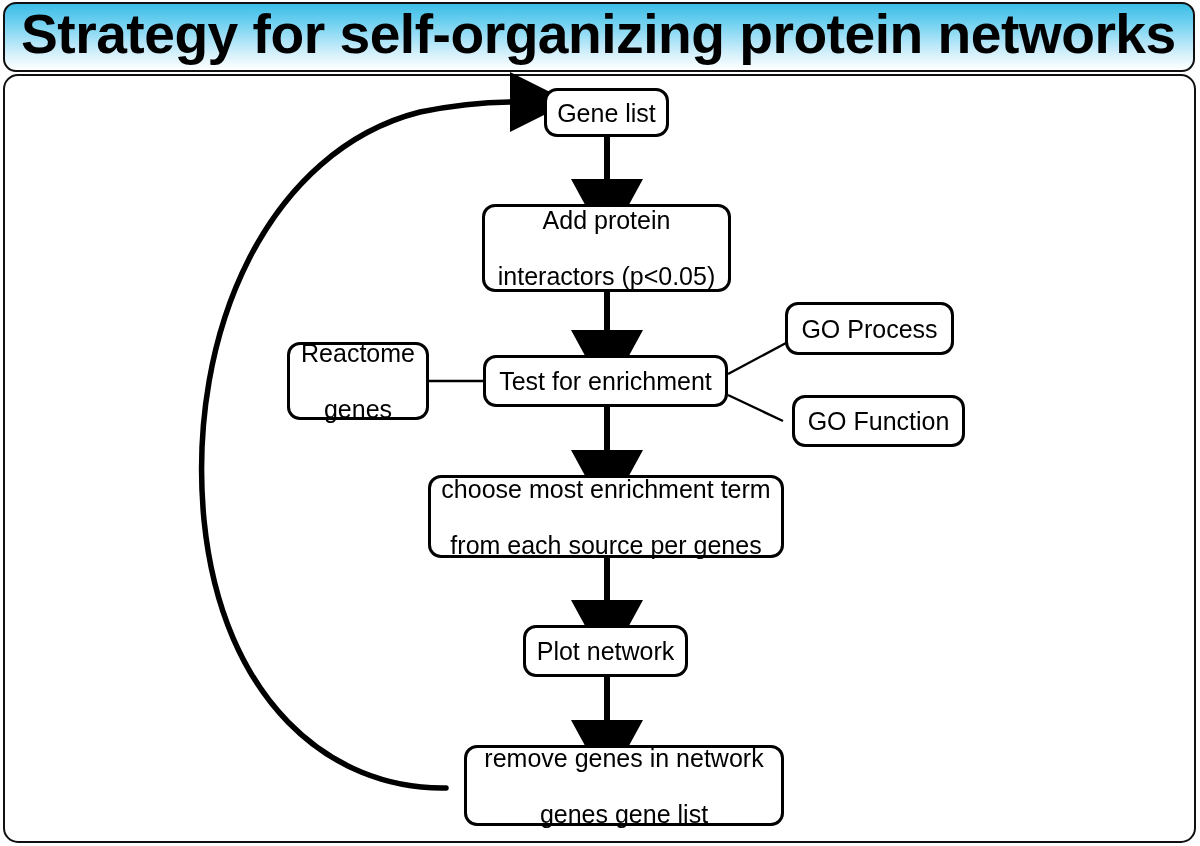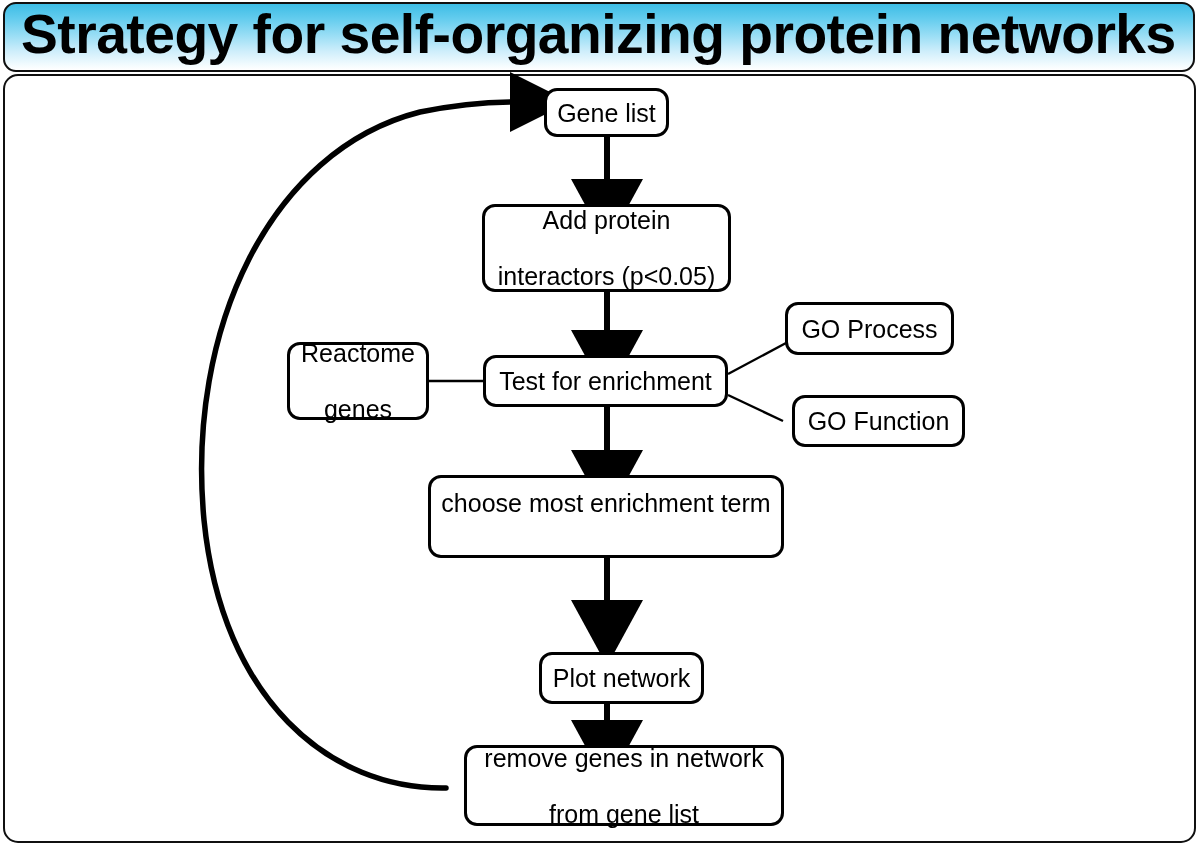--- a/index.html
+++ b/index.html
@@ -101,21 +101,21 @@
   }
   .node span { display: block; width: 100%; }
 
   #node-gene-list        { left: 544px; top: 88px;  width: 125px; height: 49px; }
   #node-add-protein      { left: 482px; top: 204px; width: 249px; height: 88px; justify-content: flex-end; }
   #node-test-enrichment  { left: 483px; top: 355px; width: 245px; height: 52px; }
   #node-reactome         { left: 287px; top: 342px; width: 142px; height: 78px; }
   #node-go-process       { left: 785px; top: 302px; width: 169px; height: 53px; }
   #node-go-function      { left: 782px; top: 395px; width: 173px; height: 52px; margin-left: 10px; }
   #node-choose-term      { left: 428px; top: 475px; width: 356px; height: 83px; }
-  #node-plot-network     { left: 523px; top: 652px; width: 165px; height: 52px; margin-left: 16px; }
+  #node-plot-network     { left: 523px; top: 625px; width: 165px; height: 52px; }
   #node-remove-genes     { left: 464px; top: 745px; width: 320px; height: 81px; }
 </style>
 </head>
 <body>
 
 <div id="slide">
 
   <div id="title-bar">
     <div id="title-text">
       <span id="title-inner">Strategy for self-organizing protein networks</span>
@@ -179,27 +179,28 @@
     <span>GO Process</span>
   </div>
 
   <div class="node" id="node-go-function">
     <span>GO Function</span>
   </div>
 
   <div class="node" id="node-choose-term">
     <span>
       <span>choose most enrichment term</span><br>
+      <span>from each source per genes</span>
     </span>
   </div>
 
   <div class="node" id="node-plot-network">
     <span>Plot network</span>
   </div>
 
   <div class="node" id="node-remove-genes">
     <span>
       <span>remove genes in network</span><br>
-      <span>from gene list</span>
+      <span>genes gene list</span>
     </span>
   </div>
 
 </div>
 
 </body></html>

